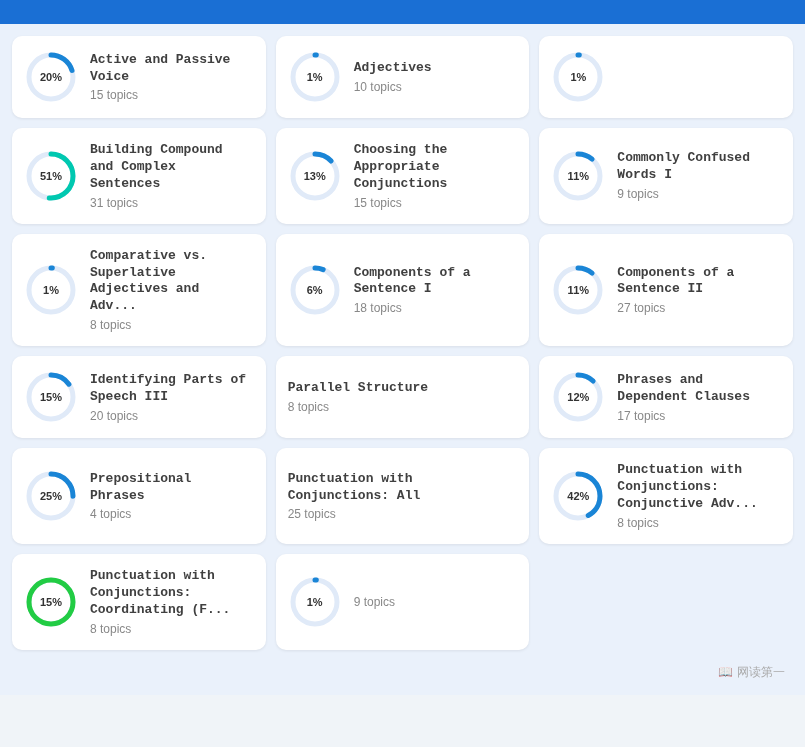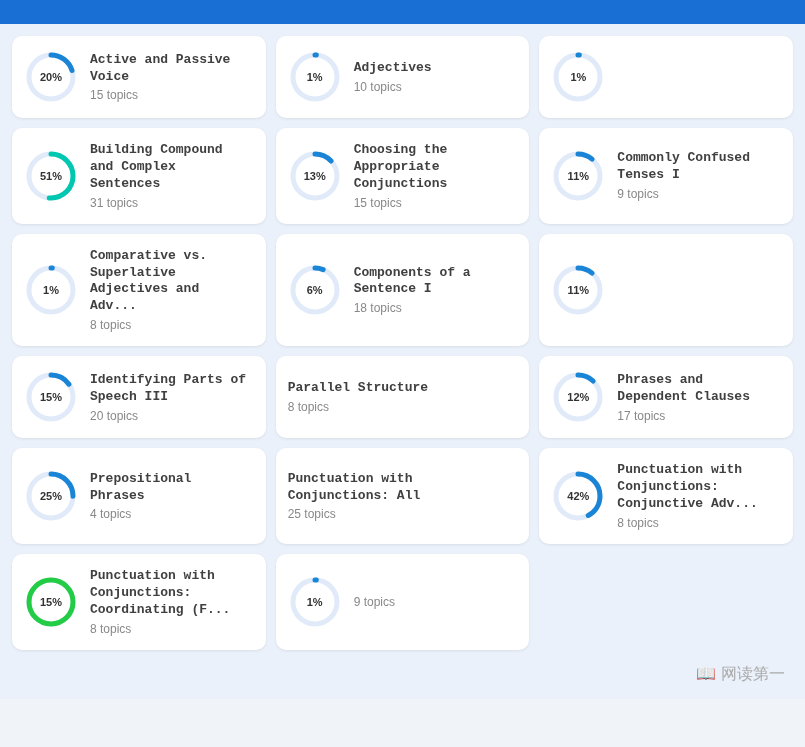--- a/index.html
+++ b/index.html
@@ -95,21 +95,21 @@
 
     .card-subtitle {
       font-size: 12px;
       color: #888;
     }
 
     .watermark {
       grid-column: span 3;
       text-align: right;
       color: #aaa;
-      font-size: 16px;
+      font-size: 12px;
       padding: 4px 8px 2px 0;
     }
   </style>
 </head>
 <body>
 
 <div class="header">
   <span class="header-chevron"></span>
   <span></span>
 </div>
@@ -178,21 +178,21 @@
     </div>
     <div class="card">
       <div class="circle-container">
         <svg viewBox="0 0 54 54">
           <circle class="circle-bg" cx="27" cy="27" r="22"></circle>
           <circle class="circle-progress" cx="27" cy="27" r="22" stroke="#1a85d6" stroke-dasharray="138.23007675795088" stroke-dashoffset="123.02476831457628"></circle>
         </svg>
         <span class="circle-label">11%</span>
       </div>
       <div class="card-text">
-        <div class="card-title">Commonly Confused Tenses I</div>
+        <div class="card-title">Commonly Confused Words I</div>
         <div class="card-subtitle">9 topics</div>
       </div>
     </div>
     <div class="card">
       <div class="circle-container">
         <svg viewBox="0 0 54 54">
           <circle class="circle-bg" cx="27" cy="27" r="22"></circle>
           <circle class="circle-progress" cx="27" cy="27" r="22" stroke="#1a85d6" stroke-dasharray="138.23007675795088" stroke-dashoffset="136.84777599037136"></circle>
         </svg>
         <span class="circle-label">1%</span>
@@ -216,20 +216,24 @@
       </div>
     </div>
     <div class="card">
       <div class="circle-container">
         <svg viewBox="0 0 54 54">
           <circle class="circle-bg" cx="27" cy="27" r="22"></circle>
           <circle class="circle-progress" cx="27" cy="27" r="22" stroke="#1a85d6" stroke-dasharray="138.23007675795088" stroke-dashoffset="123.02476831457628"></circle>
         </svg>
         <span class="circle-label">11%</span>
       </div>
+      <div class="card-text">
+        <div class="card-title">Components of a Sentence II</div>
+        <div class="card-subtitle">27 topics</div>
+      </div>
     </div>
     <div class="card">
       <div class="circle-container">
         <svg viewBox="0 0 54 54">
           <circle class="circle-bg" cx="27" cy="27" r="22"></circle>
           <circle class="circle-progress" cx="27" cy="27" r="22" stroke="#1a85d6" stroke-dasharray="138.23007675795088" stroke-dashoffset="117.49556524425824"></circle>
         </svg>
         <span class="circle-label">15%</span>
       </div>
       <div class="card-text">

